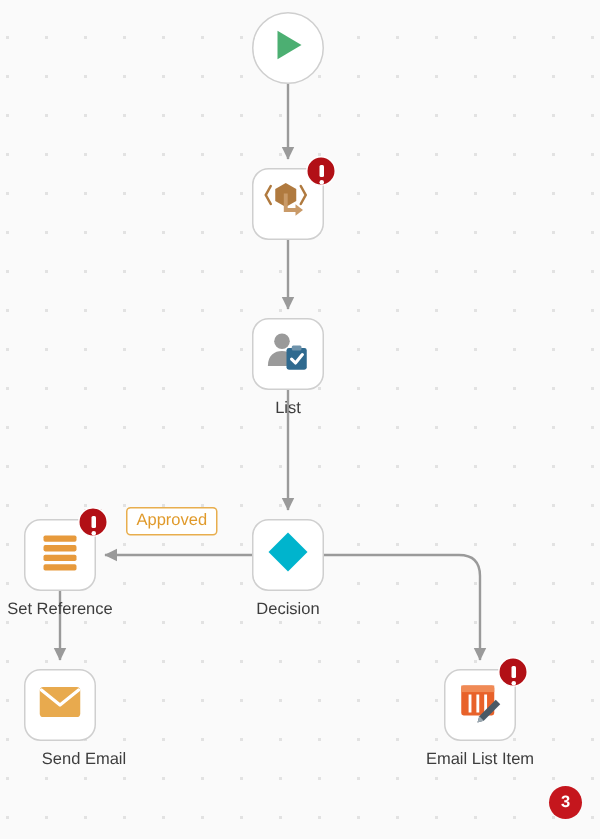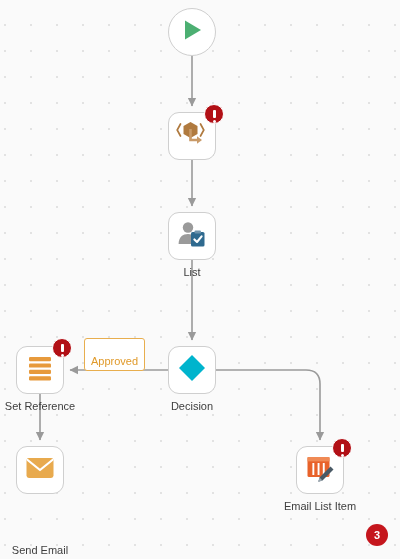--- a/index.html
+++ b/index.html
@@ -101,21 +101,21 @@
   }
 
   
   .edge-label {
     position: absolute;
     font-size: 11px;
     color: #e09a2b;
     background: #ffffff;
     border: 1px solid #e8ae4e;
     border-radius: 3px;
-    padding: 16px 6px 3px 6px;
+    padding: 2px 6px 3px 6px;
     white-space: nowrap;
     line-height: 12px;
     z-index: 4;
   }
 
   
   .count-chip {
     position: absolute;
     width: 22px;
     height: 22px;
@@ -216,21 +216,21 @@
   <div class="node-label" style="left:0px; top:400px; width:80px;">Set Reference</div>
 
   <div class="node" style="left:16px; top:446px;">
     <span>
       <svg width="30" height="24" viewBox="0 0 30 24">
         <rect x="1.5" y="2" width="27" height="20" rx="2.4" fill="#e8aa4e"></rect>
         <path d="M 2.6 4 L 15 14 L 27.4 4" stroke="#ffffff" stroke-width="2.2" fill="none" stroke-linecap="round" stroke-linejoin="round"></path>
       </svg>
     </span>
   </div>
-  <div class="node-label" style="left:0px; top:500px; width:80px;margin-top:44px;">Send Email</div>
+  <div class="node-label" style="left:16px; top:500px; width:80px;">Send Email</div>
 
   <div class="node" style="left:296px; top:446px;">
     <span>
       <svg width="30" height="30" viewBox="0 0 30 30">
         <rect x="2.5" y="4" width="22" height="20" rx="1.6" fill="#e8622a"></rect>
         <rect x="2.5" y="4" width="22" height="4.4" fill="#f08a55"></rect>
         <rect x="7.4" y="10" width="1.9" height="12" fill="#ffffff"></rect>
         <rect x="12.6" y="10" width="1.9" height="12" fill="#ffffff"></rect>
         <rect x="17.8" y="10" width="1.9" height="12" fill="#ffffff"></rect>
         <path d="M 14.5 24.5 L 25.5 13.5 L 28.5 16.5 L 17.5 27.5 L 13.3 28.7 Z" fill="#4a5a66"></path>

